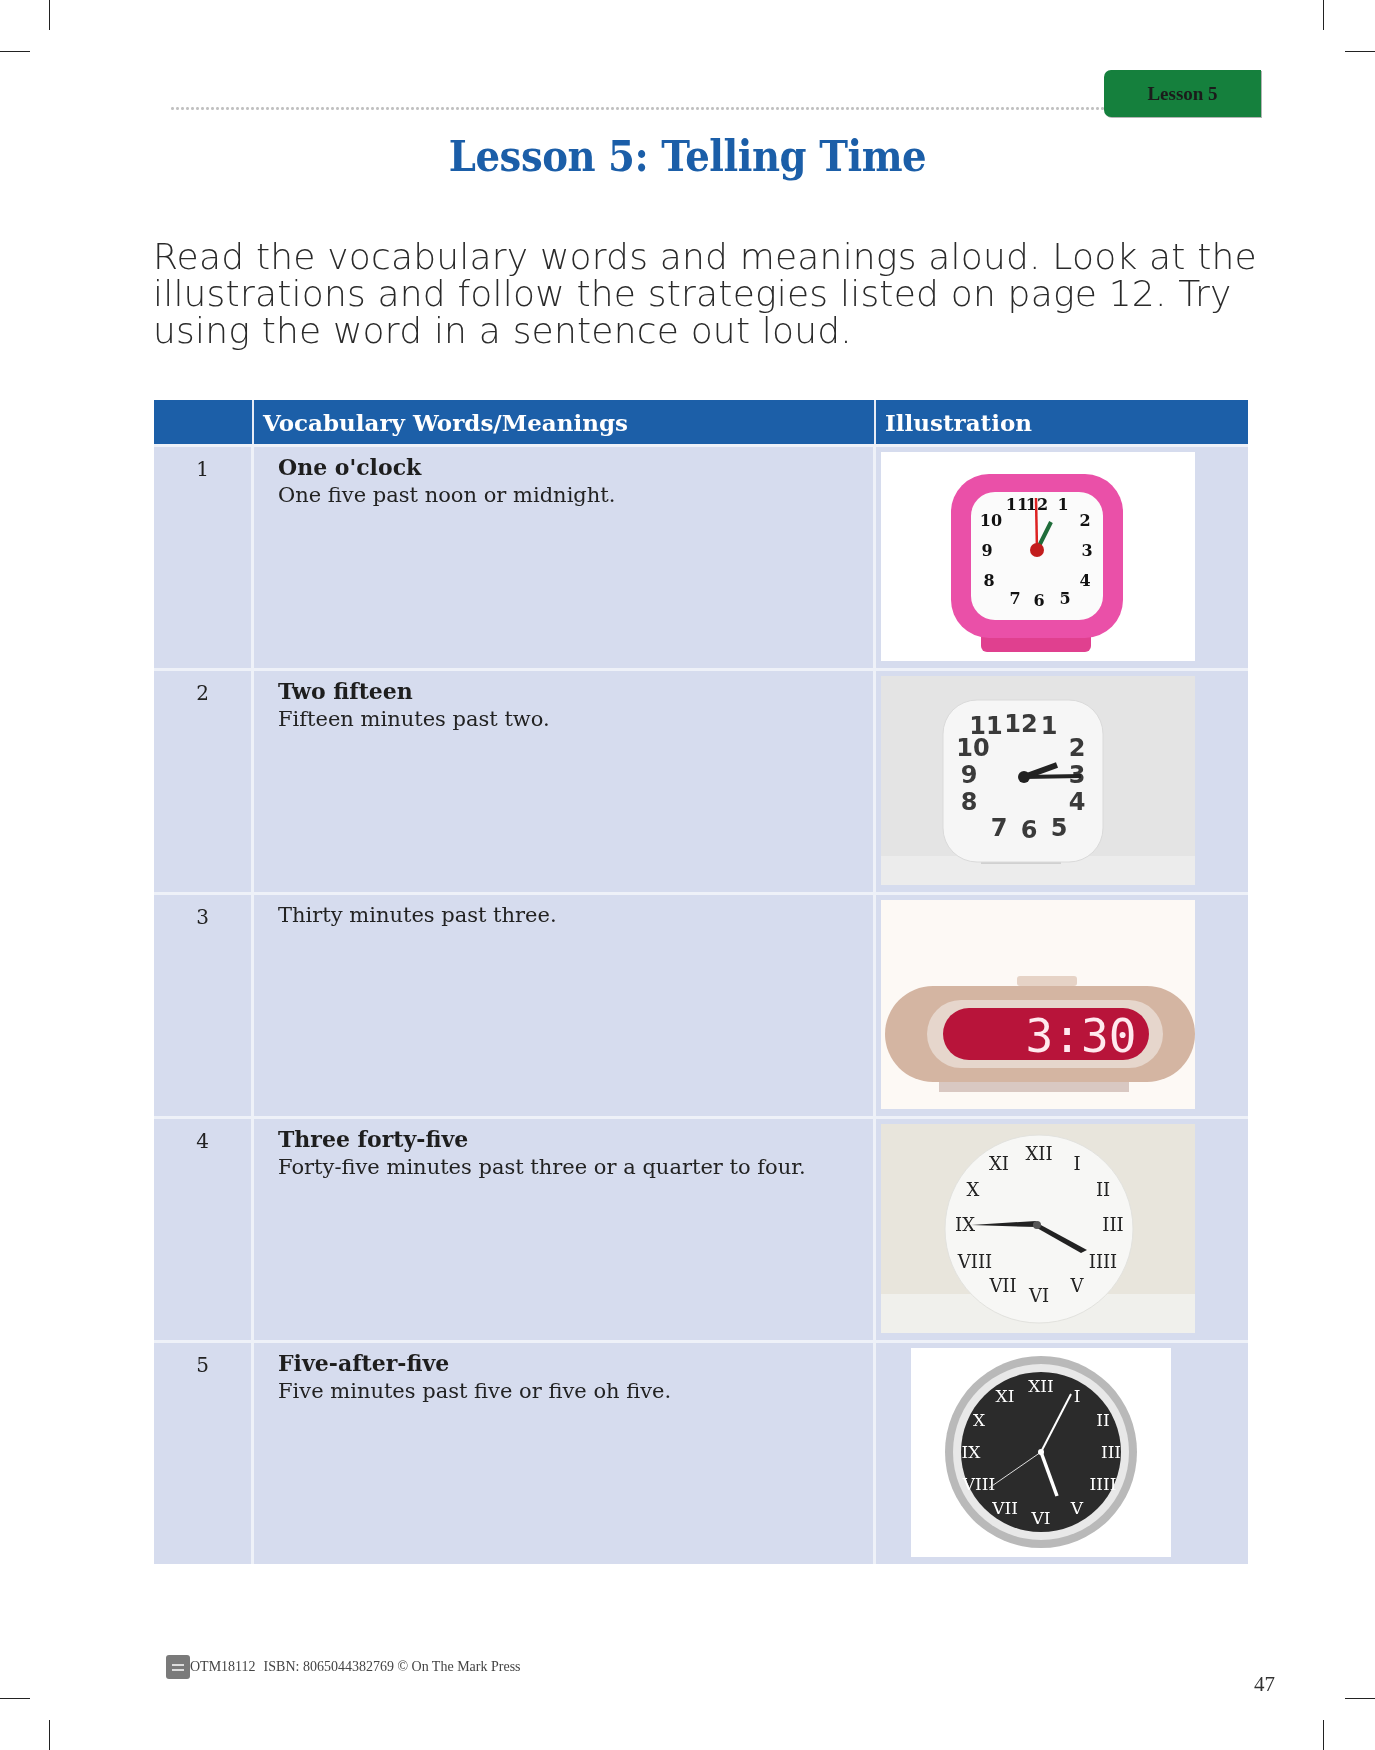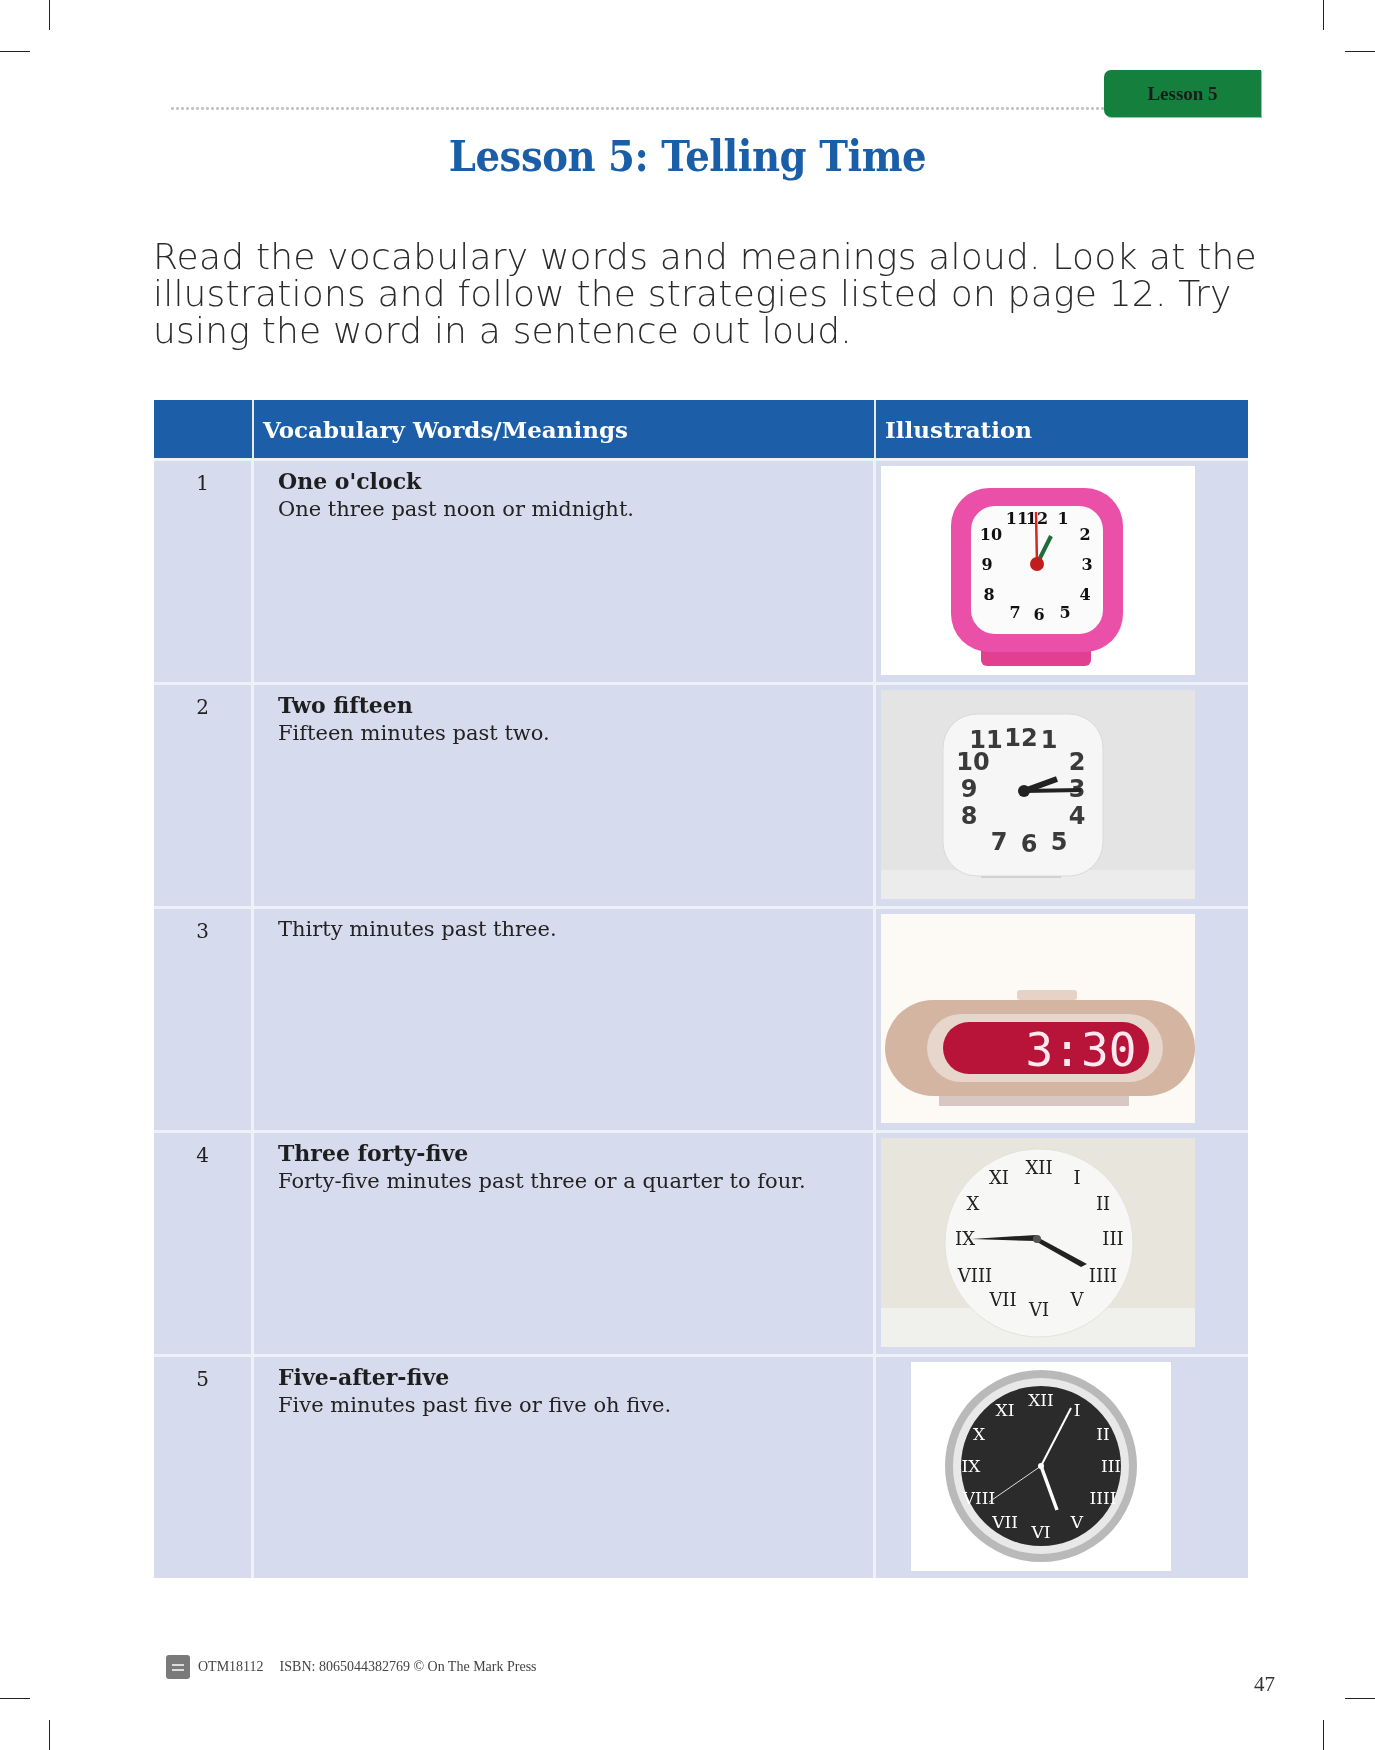--- a/index.html
+++ b/index.html
@@ -35,21 +35,21 @@
       position: absolute; left: 153px; top: 238px; width: 1110px;
       font-family: "DejaVu Sans", sans-serif; font-weight: 300; font-size: 36px; line-height: 37px;
       color: #2a2a2a; letter-spacing: 0.2px;
     }
 
     
     .vocab-table {
       position: absolute; left: 154px; top: 400px; width: 1094px;
       border-collapse: separate; border-spacing: 0;
     }
-    .thead { display: flex; height: 58px; background: #1c5fa8; }
+    .thead { display: flex; height: 44px; background: #1c5fa8; }
     .th {
       color: #fff; font-family: "DejaVu Serif", serif; font-weight: bold; font-size: 23px;
       display: flex; align-items: center; padding-left: 9px;
       border-right: 2px solid #e6ebf5;
     }
     .th:last-child { border-right: none; }
     .c-num { width: 100px; }
     .c-word { width: 622px; }
     .c-ill { width: 372px; }
 
@@ -63,21 +63,21 @@
     .word-cell { padding: 6px 24px; }
     .term { font-family: "DejaVu Serif", serif; font-weight: bold; font-size: 22px; color: #1e1e1e; line-height: 28px; }
     .meaning { font-family: "DejaVu Serif", serif; font-size: 21px; color: #222; line-height: 28px; }
 
     .ill-cell { padding: 5px 0 0 5px; }
     .pic { width: 314px; height: 209px; position: relative; overflow: hidden; background: #fff; }
     .pic svg { display: block; width: 100%; height: 100%; }
 
     
     .footer {
-      position: absolute; left: 166px; top: 1655px; display: flex; align-items: center; gap: 8px;
+      position: absolute; left: 166px; top: 1655px; display: flex; align-items: center; gap: 0;
       font-family: "Liberation Serif", serif; font-size: 14px; color: #444;
     }
     .footer-logo { width: 24px; height: 24px; background: #7a7a7a; border-radius: 3px; position: relative; }
     .footer-logo::before, .footer-logo::after {
       content: ""; position: absolute; left: 6px; width: 12px; height: 2px; background: #ddd;
     }
     .footer-logo::before { top: 9px; } .footer-logo::after { top: 14px; }
     .page-number {
       position: absolute; left: 1254px; top: 1672px;
       font-family: "Liberation Serif", serif; font-size: 21px; color: #333;
@@ -105,21 +105,21 @@
   <div class="thead">
     <div class="th c-num"></div>
     <div class="th c-word">Vocabulary Words/Meanings</div>
     <div class="th c-ill">Illustration</div>
   </div>
 
   <div class="row">
     <div class="td c-num num-cell">1</div>
     <div class="td c-word word-cell">
       <div class="term">One o'clock</div>
-      <div class="meaning">One three past noon or midnight.</div>
+      <div class="meaning">One five past noon or midnight.</div>
     </div>
     <div class="td c-ill ill-cell">
       <div class="pic">
         <svg viewBox="0 0 314 209">
           <rect width="314" height="209" fill="#ffffff"></rect>
           <rect x="100" y="178" width="110" height="22" rx="6" fill="#e0408f"></rect>
           <rect x="70" y="22" width="172" height="164" rx="38" fill="#ea50a8"></rect>
           <rect x="90" y="40" width="132" height="128" rx="24" fill="#fbfbfb"></rect>
           <g font-family="DejaVu Serif, serif" font-weight="bold" font-size="16" fill="#111" text-anchor="middle">
             <text x="136" y="58">11</text>

